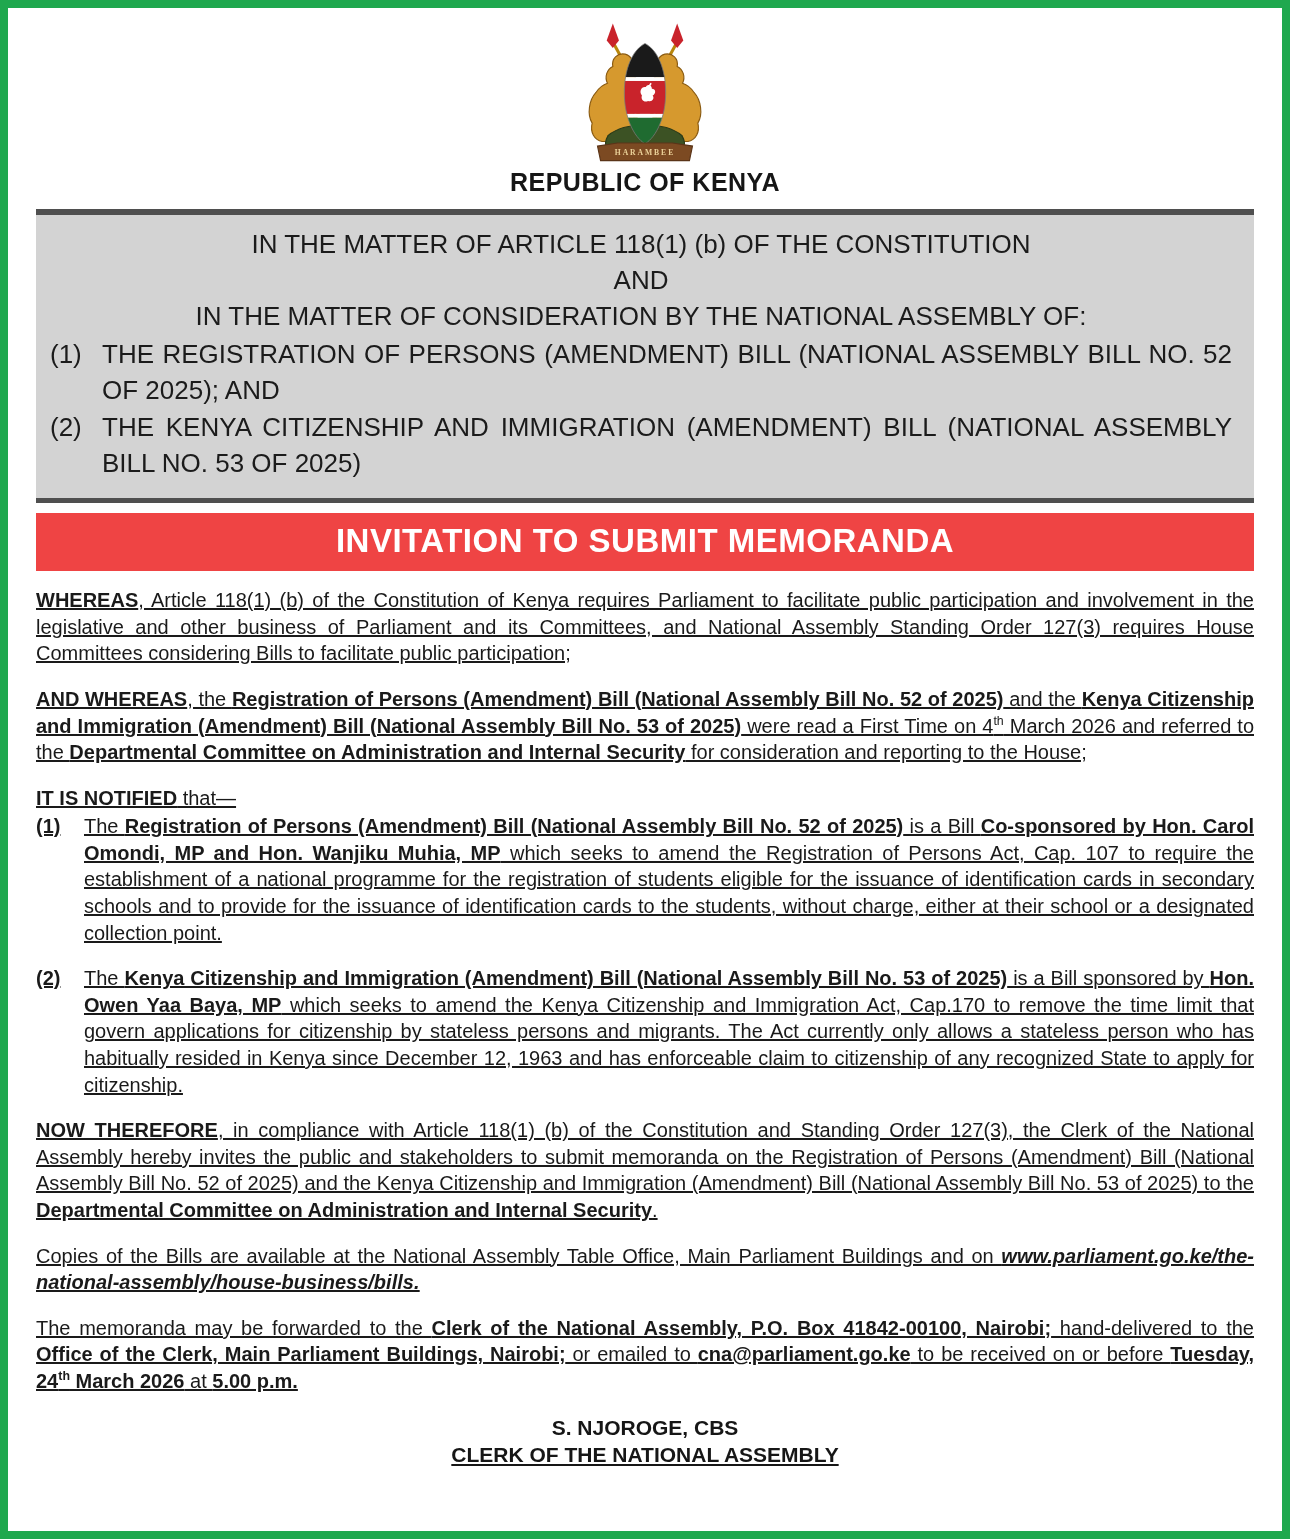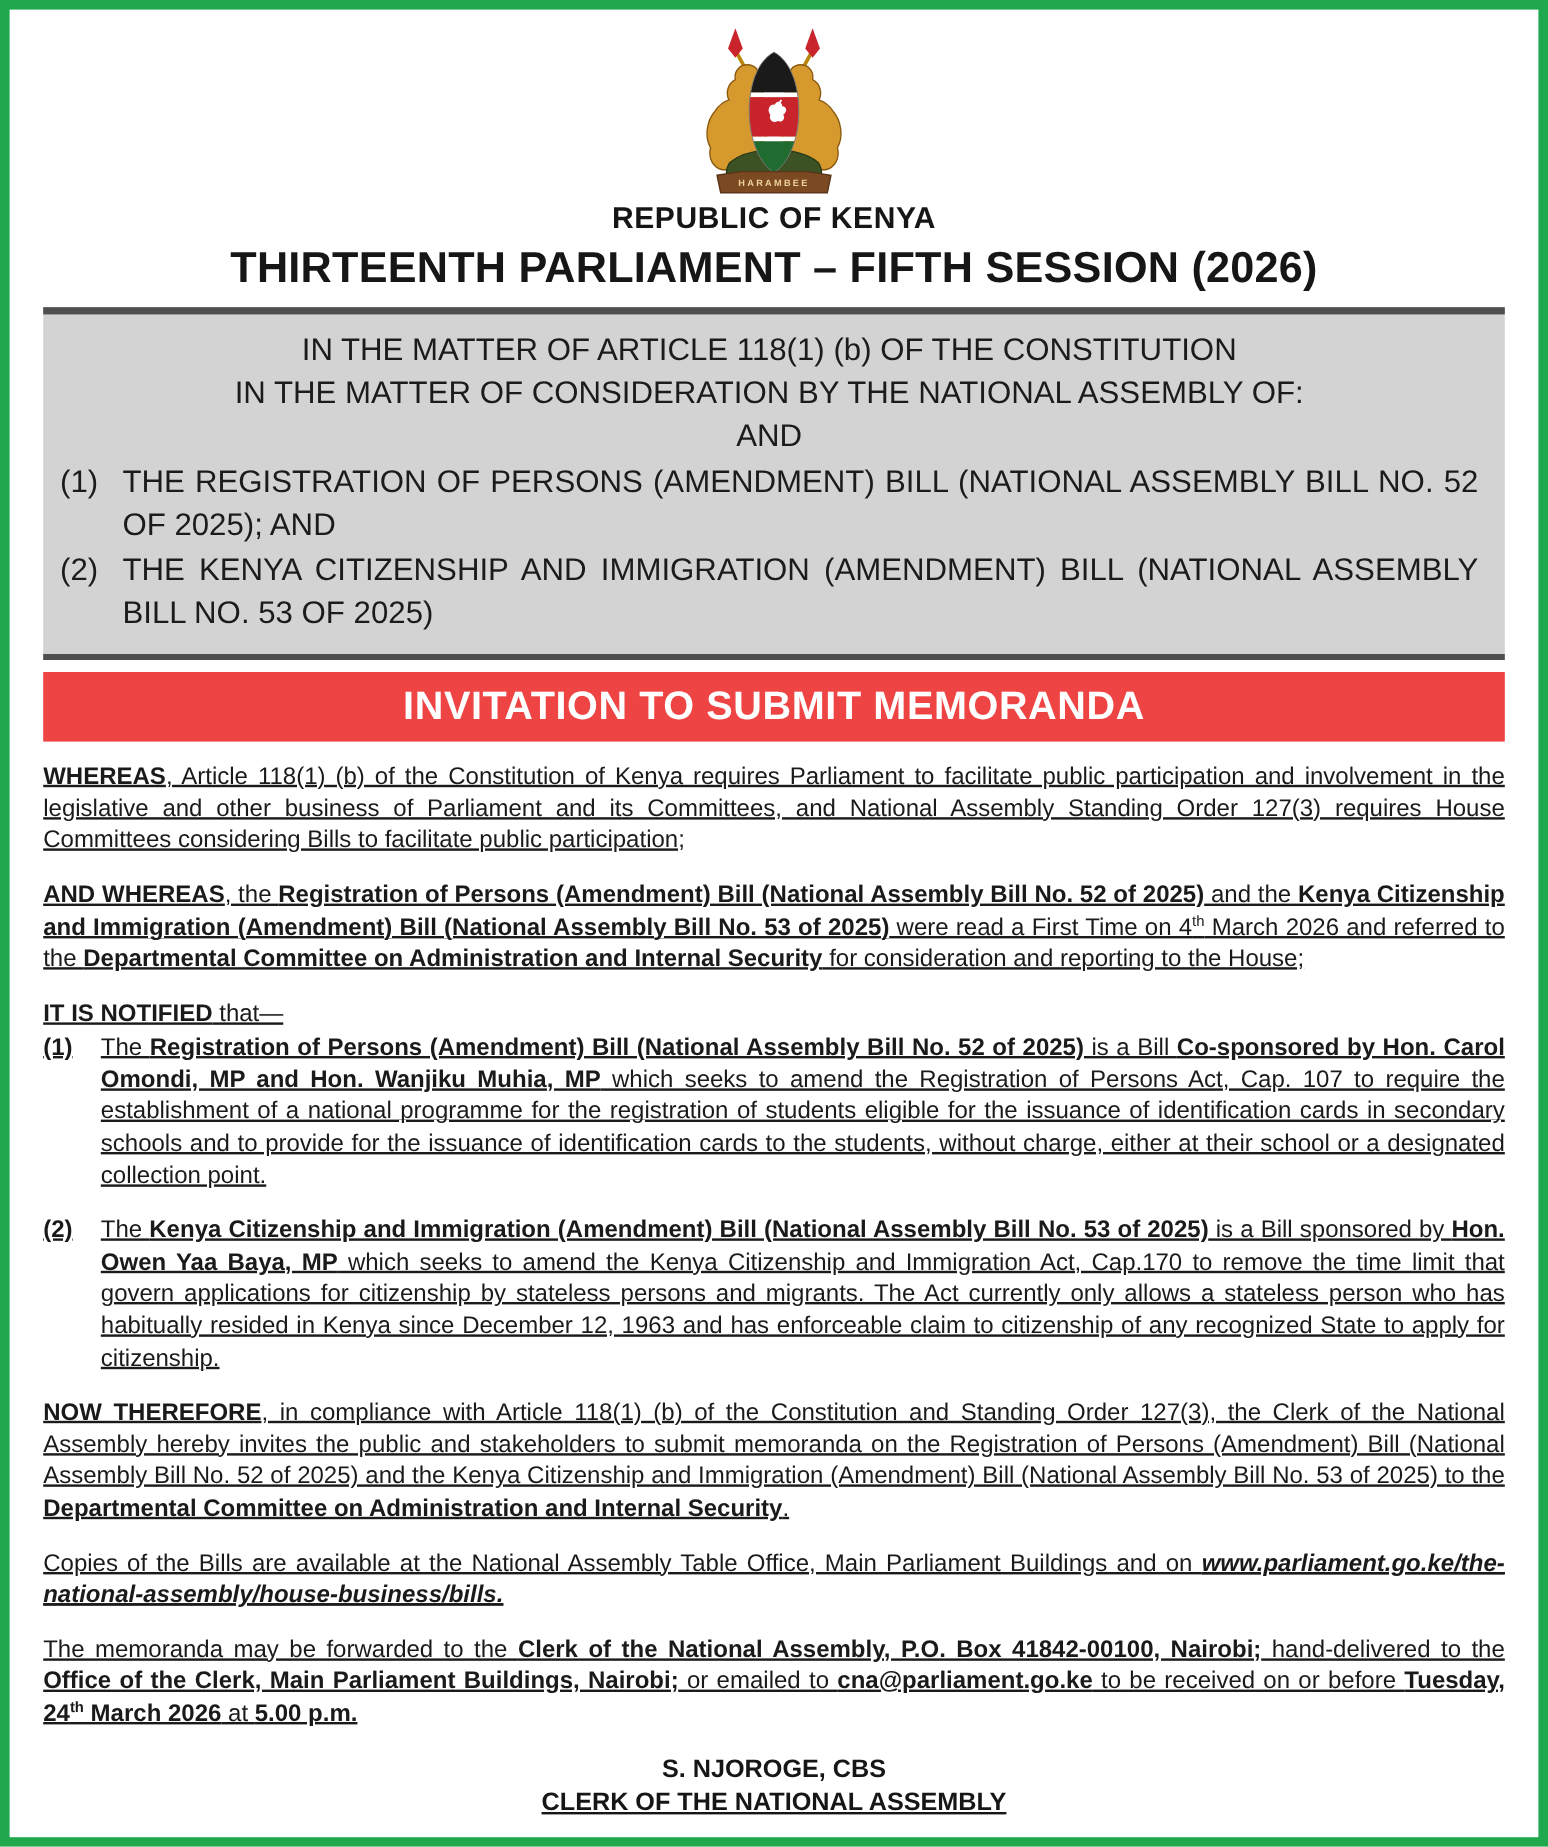--- a/index.html
+++ b/index.html
@@ -9,21 +9,21 @@
   .page {
     width: 1290px; min-height: 1539px;
     border: 8px solid #1fa84e;
     background: #ffffff;
     display: flex; flex-direction: column;
     padding: 14px 28px 0 28px;
   }
 
   
   .masthead { text-align: center; }
-  .emblem-wrap { display: flex; justify-content: center; }
+  .emblem-wrap { display: flex; justify-content: center; font-family: Liberation Serif, serif; }
   .republic { font-size: 25px; font-weight: bold; letter-spacing: .5px; margin-top: 2px; }
   .parliament { font-size: 36px; font-weight: bold; letter-spacing: .2px; margin-top: 5px; }
   .assembly { font-size: 29px; font-weight: bold; margin-top: 3px; }
 
   
   .matter-box {
     margin-top: 12px;
     background: #d3d3d3;
     border-top: 6px solid #4f4f4f;
     border-bottom: 5px solid #4f4f4f;
@@ -98,27 +98,26 @@
           <path d="M100,28 C117,37 127,62 127,92 C127,124 115,150 100,159 C85,150 73,124 73,92 C73,62 83,37 100,28 Z" fill="none" stroke="#7a7a7a" stroke-width="1"></path>
         </g>
 
         <g>
           <path d="M38,162 L64,158 L136,158 L162,162 L158,181 L42,181 Z" fill="#7c4a22" stroke="#5a3418" stroke-width="1.5"></path>
           <text x="100" y="174" text-anchor="middle" font-size="10" font-weight="bold" letter-spacing="2.5" fill="#ecd29a">HARAMBEE</text>
         </g>
       </svg>
     </div>
     <div class="republic">REPUBLIC OF KENYA</div>
-    <div class="parliament">THIRTEENTH PARLIAMENT – FIFTH SESSION (2026)</div>
   </div>
 
   <div class="matter-box">
     <div class="matter-center">IN THE MATTER OF ARTICLE 118(1) (b) OF THE CONSTITUTION</div>
+    <div class="matter-center">AND</div>
     <div class="matter-center">IN THE MATTER OF CONSIDERATION BY THE NATIONAL ASSEMBLY OF:</div>
-    <div class="matter-center">AND</div>
     <div class="matter-item">
       <span class="num">(1)</span>
       <span class="txt">THE REGISTRATION OF PERSONS (AMENDMENT) BILL (NATIONAL ASSEMBLY BILL NO. 52 OF 2025); AND</span>
     </div>
     <div class="matter-item">
       <span class="num">(2)</span>
       <span class="txt">THE KENYA CITIZENSHIP AND IMMIGRATION (AMENDMENT) BILL (NATIONAL ASSEMBLY BILL NO. 53 OF 2025)</span>
     </div>
   </div>
 

